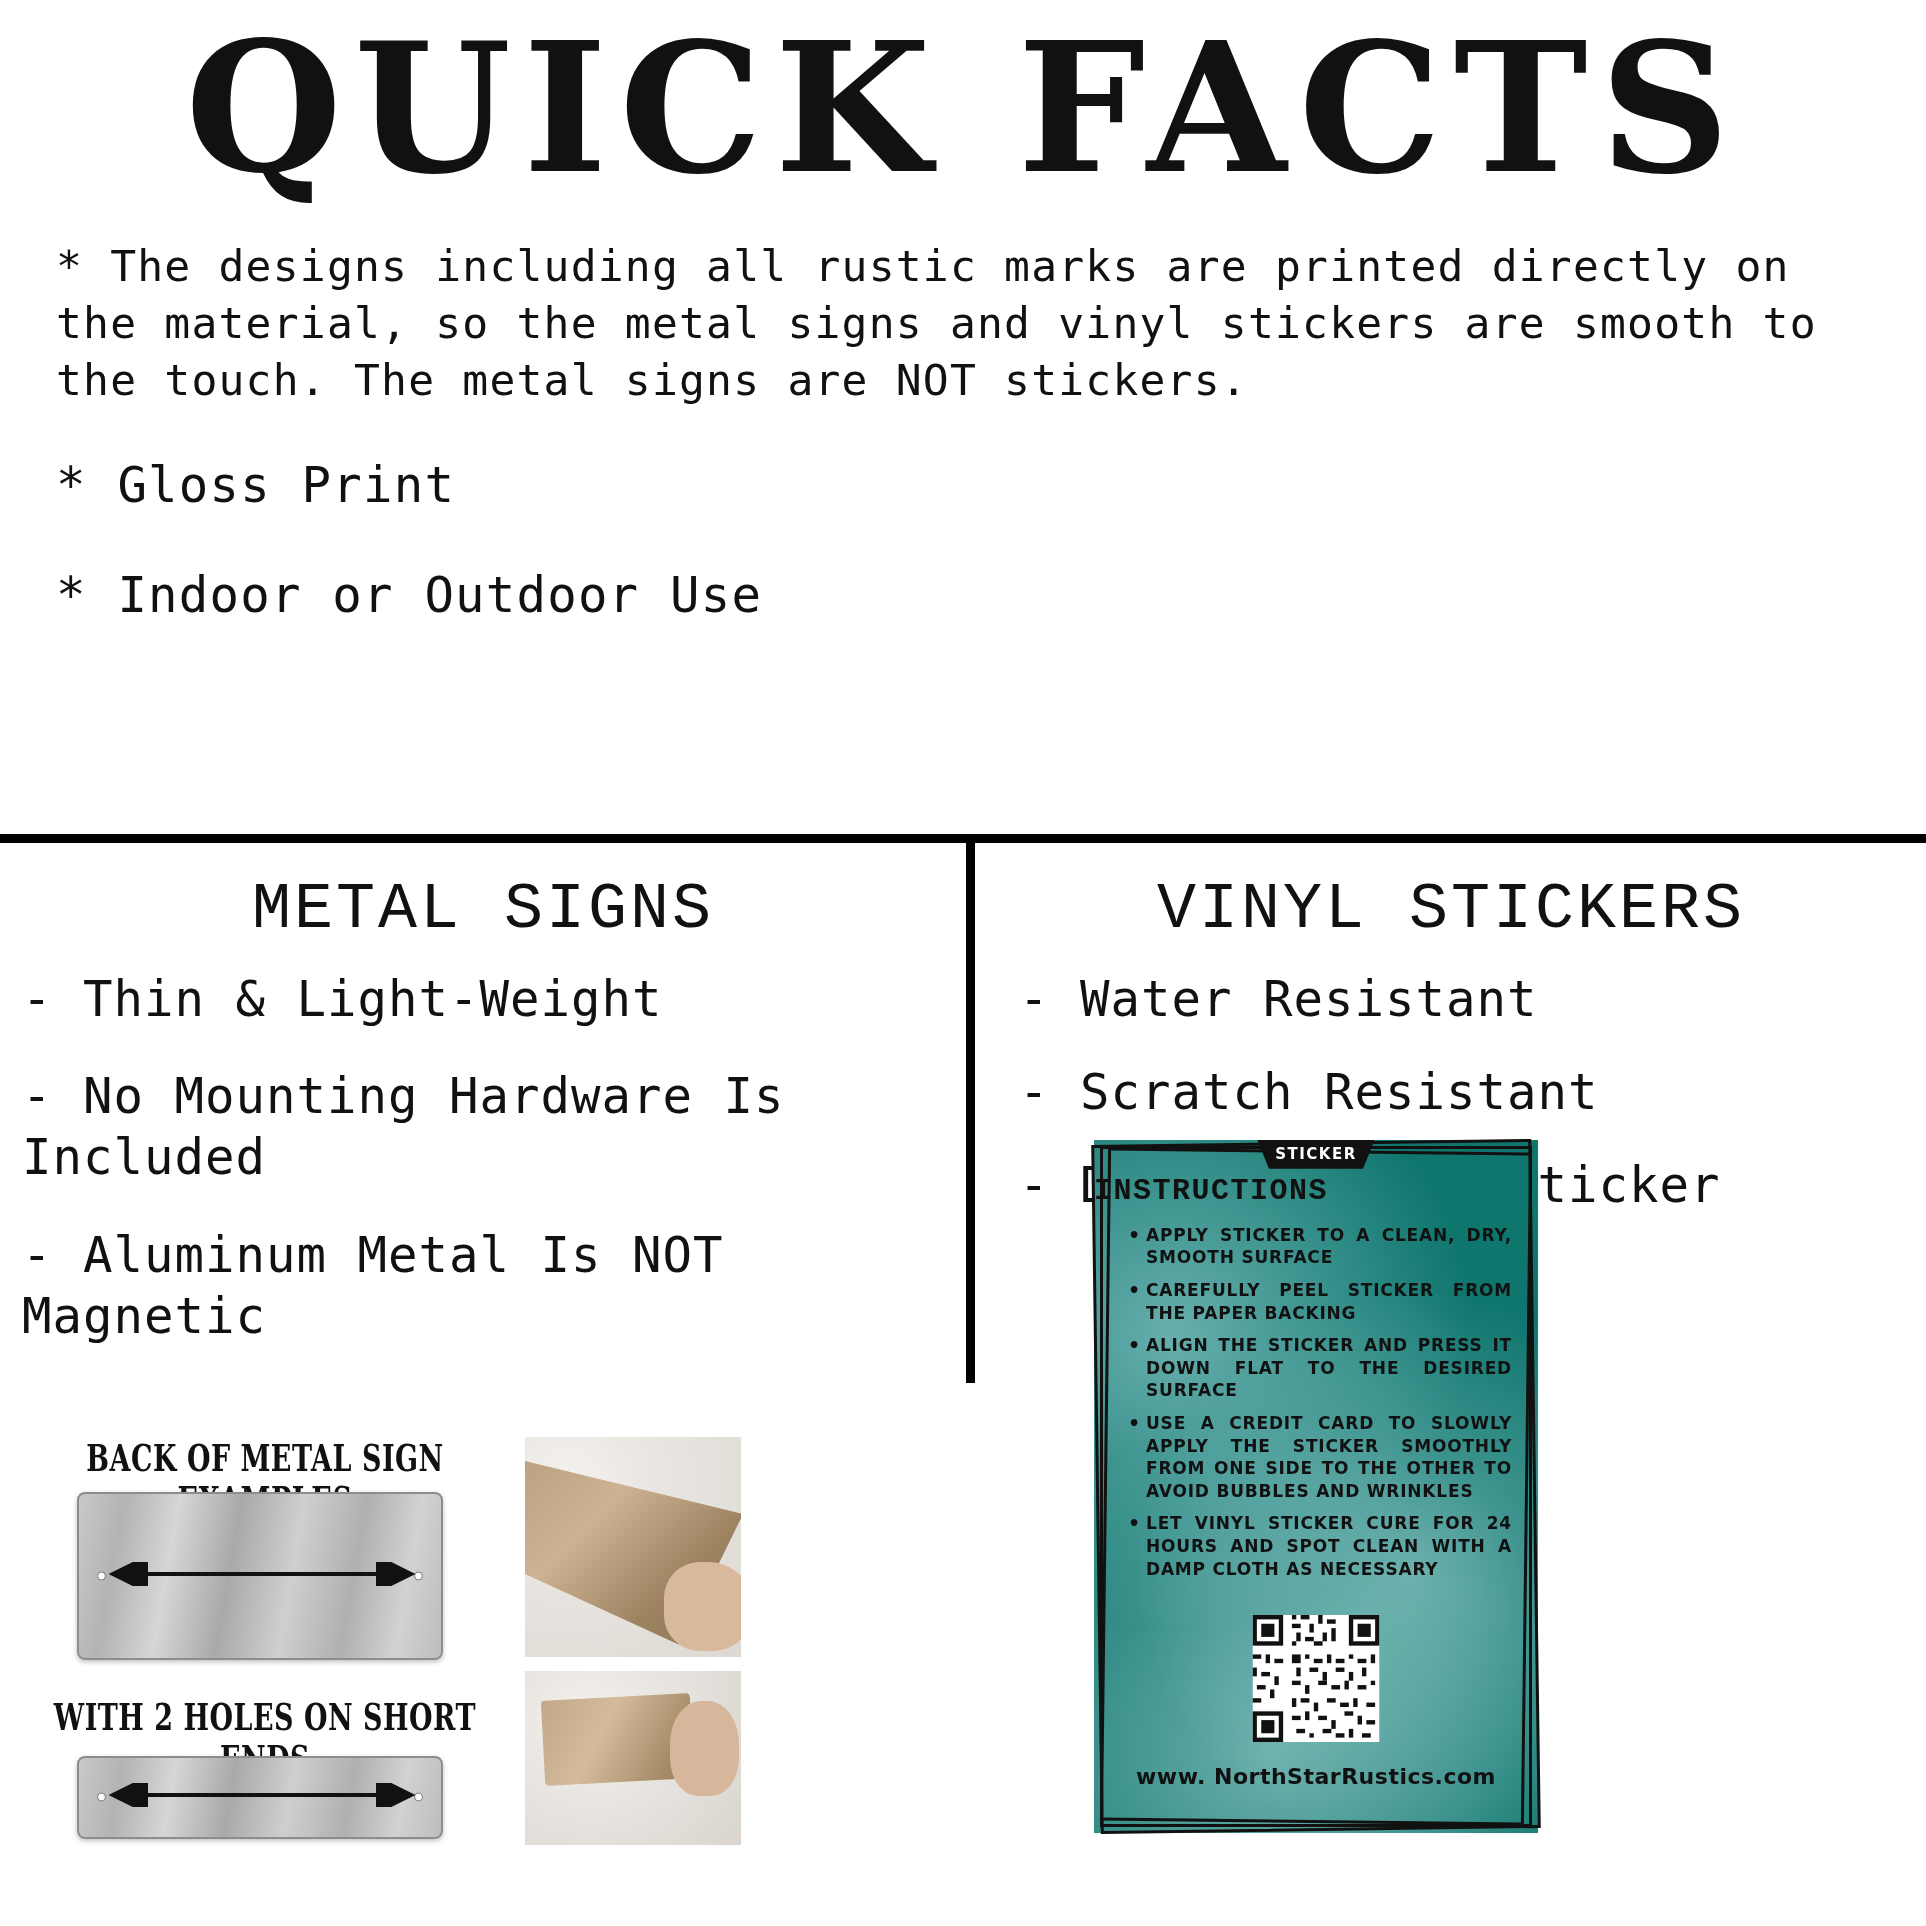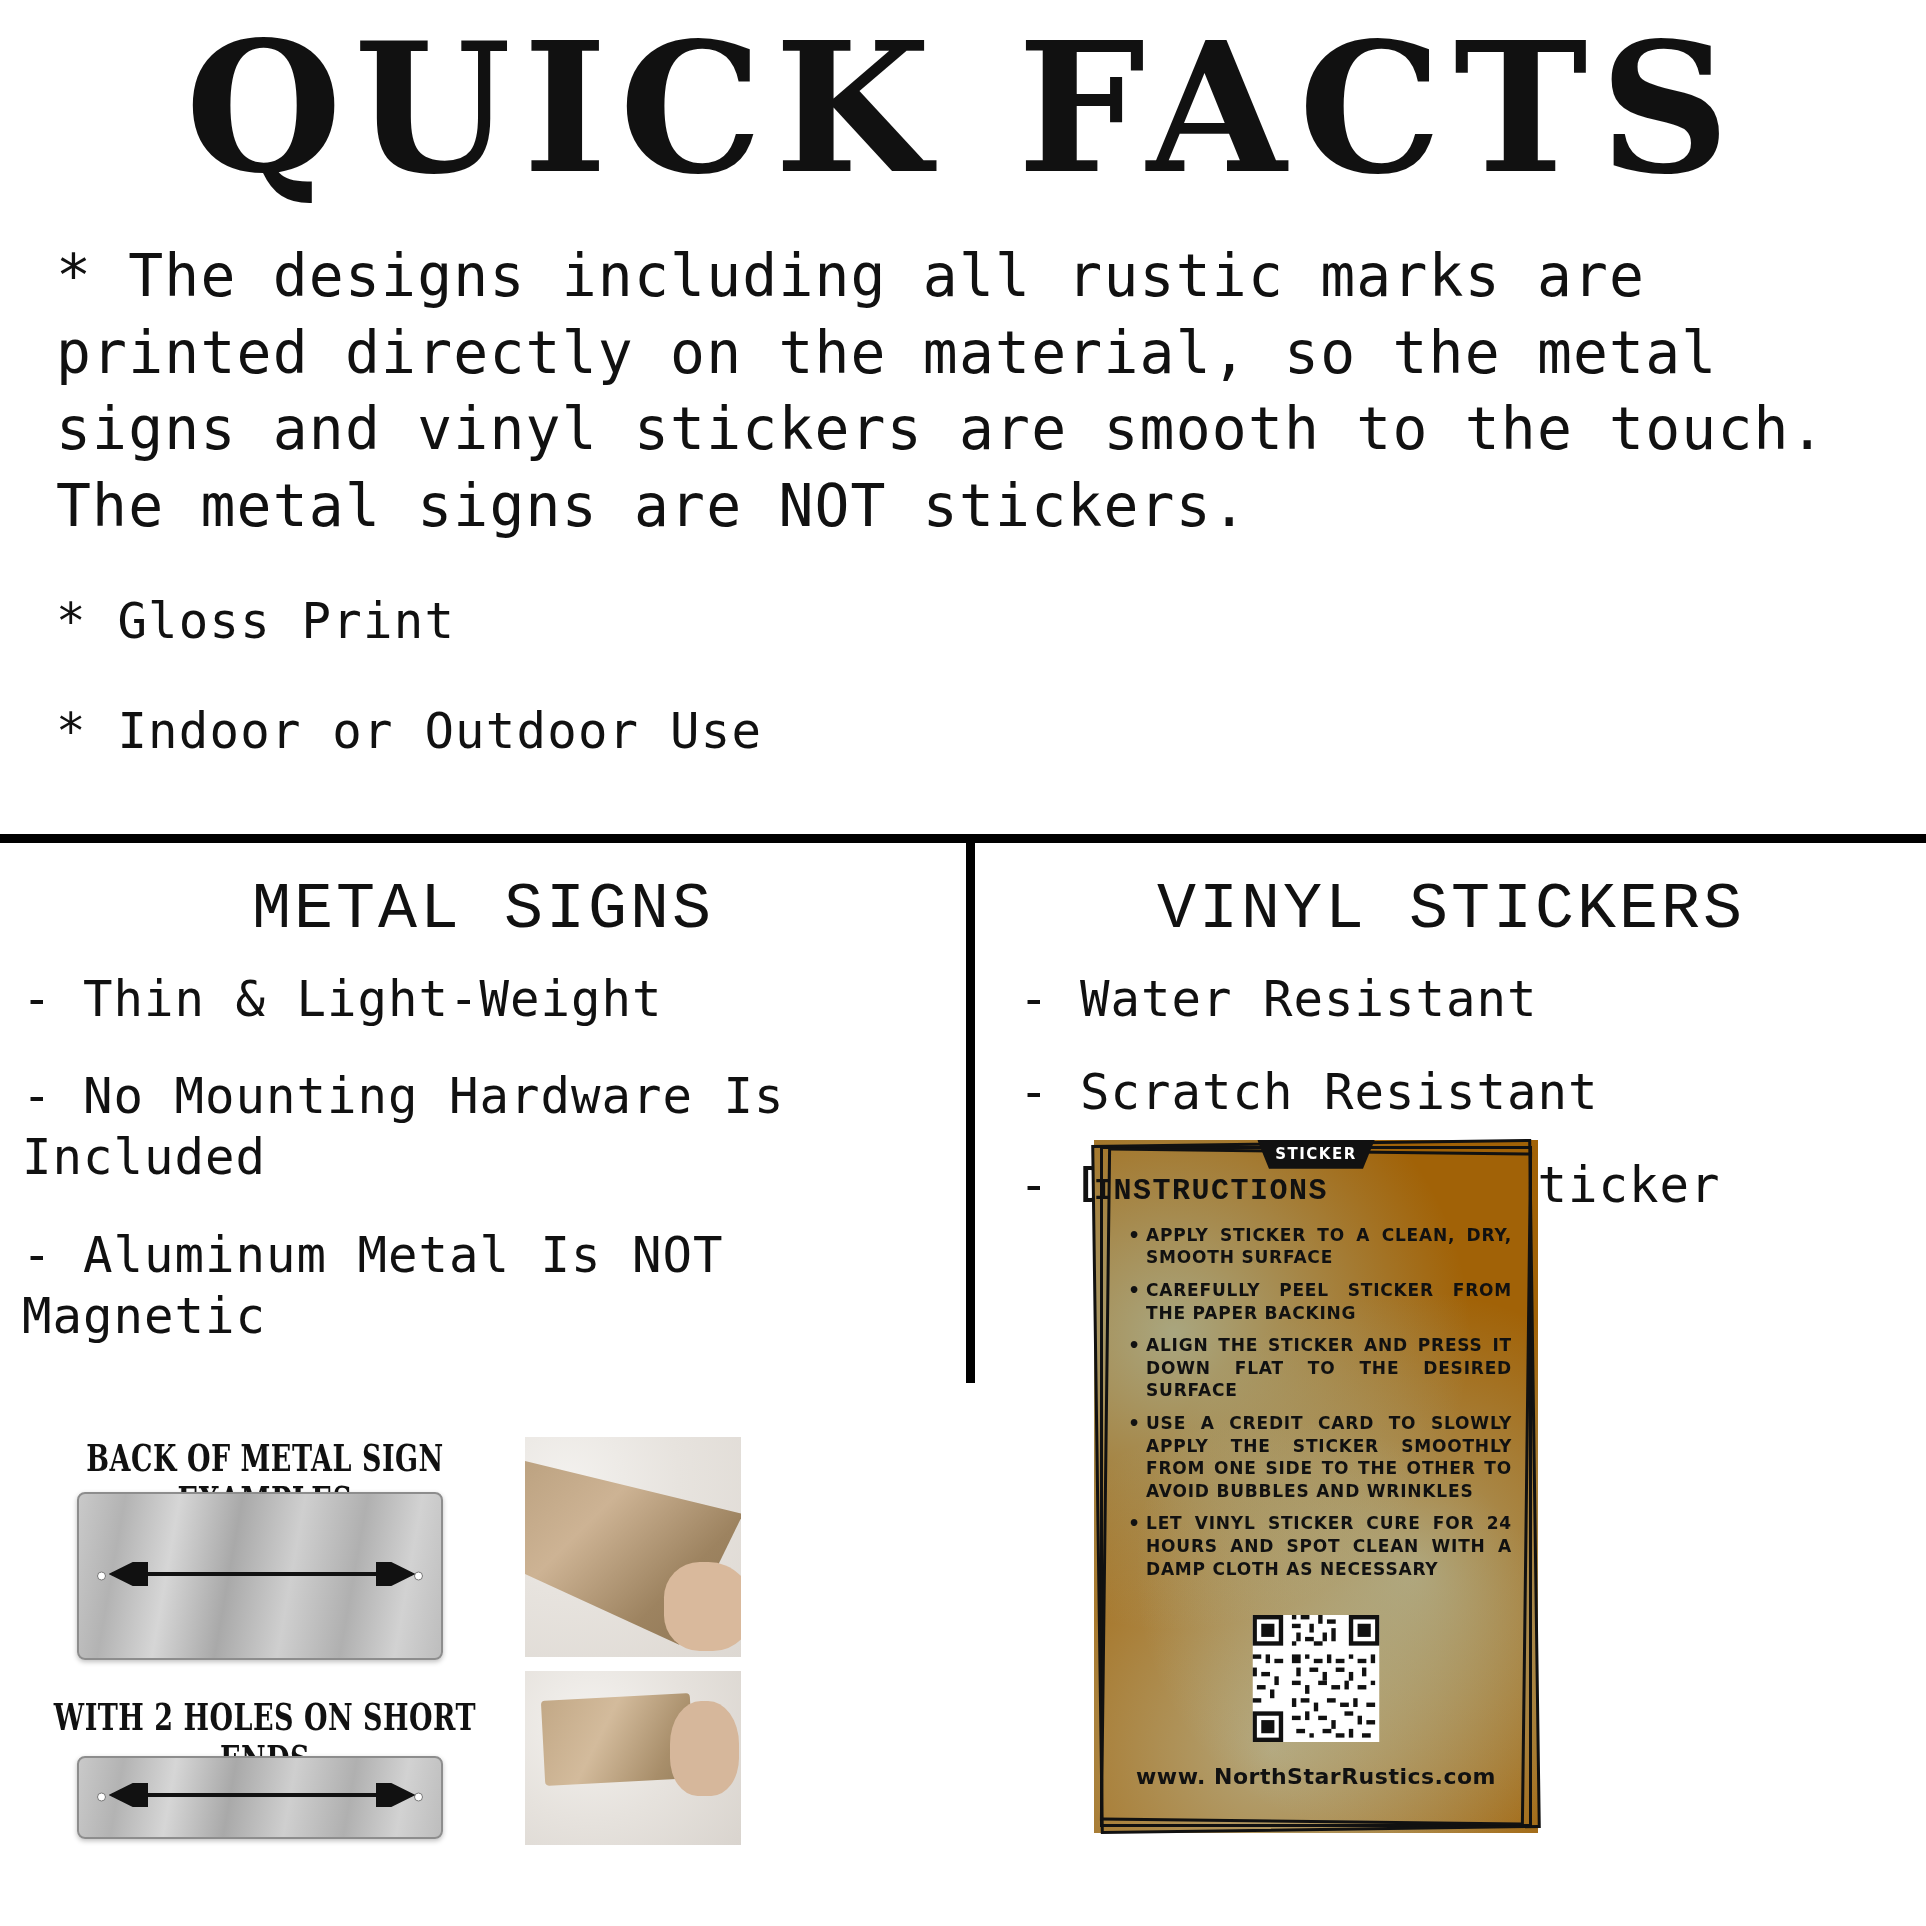--- a/index.html
+++ b/index.html
@@ -34,21 +34,21 @@
     letter-spacing: 12px;
     margin: 18px 0 0 0;
     white-space: nowrap;
   }
   .facts {
     margin-top: 40px;
     padding: 0 40px 0 38px;
   }
   .fact-main {
     font-family: "DejaVu Sans Mono", monospace;
-    font-size: 58px;
+    font-size: 43px;
     line-height: 1.32;
     letter-spacing: 1.2px;
     text-align: left;
   }
   .fact-line {
     font-family: "DejaVu Sans Mono", monospace;
     font-size: 49px;
     line-height: 1.3;
     letter-spacing: 1.2px;
     margin-top: 46px;
@@ -172,21 +172,21 @@
     border-radius: 45% 45% 40% 40%;
   }
 
   
   .sticker-card {
     position: absolute;
     left: 119px;
     top: 297px;
     width: 444px;
     height: 693px;
-    background: #a16207;
+    background: #0f766e;
   }
   .card-wash {
     position: absolute; inset: 0;
     background:
       radial-gradient(circle at 18% 28%, rgba(176,222,226,0.55) 0%, rgba(176,222,226,0) 48%),
       radial-gradient(circle at 72% 62%, rgba(186,226,228,0.45) 0%, rgba(186,226,228,0) 52%),
       radial-gradient(circle at 40% 88%, rgba(198,231,233,0.5) 0%, rgba(198,231,233,0) 50%);
   }
   .card-frame {
     position: absolute; inset: 6px;

